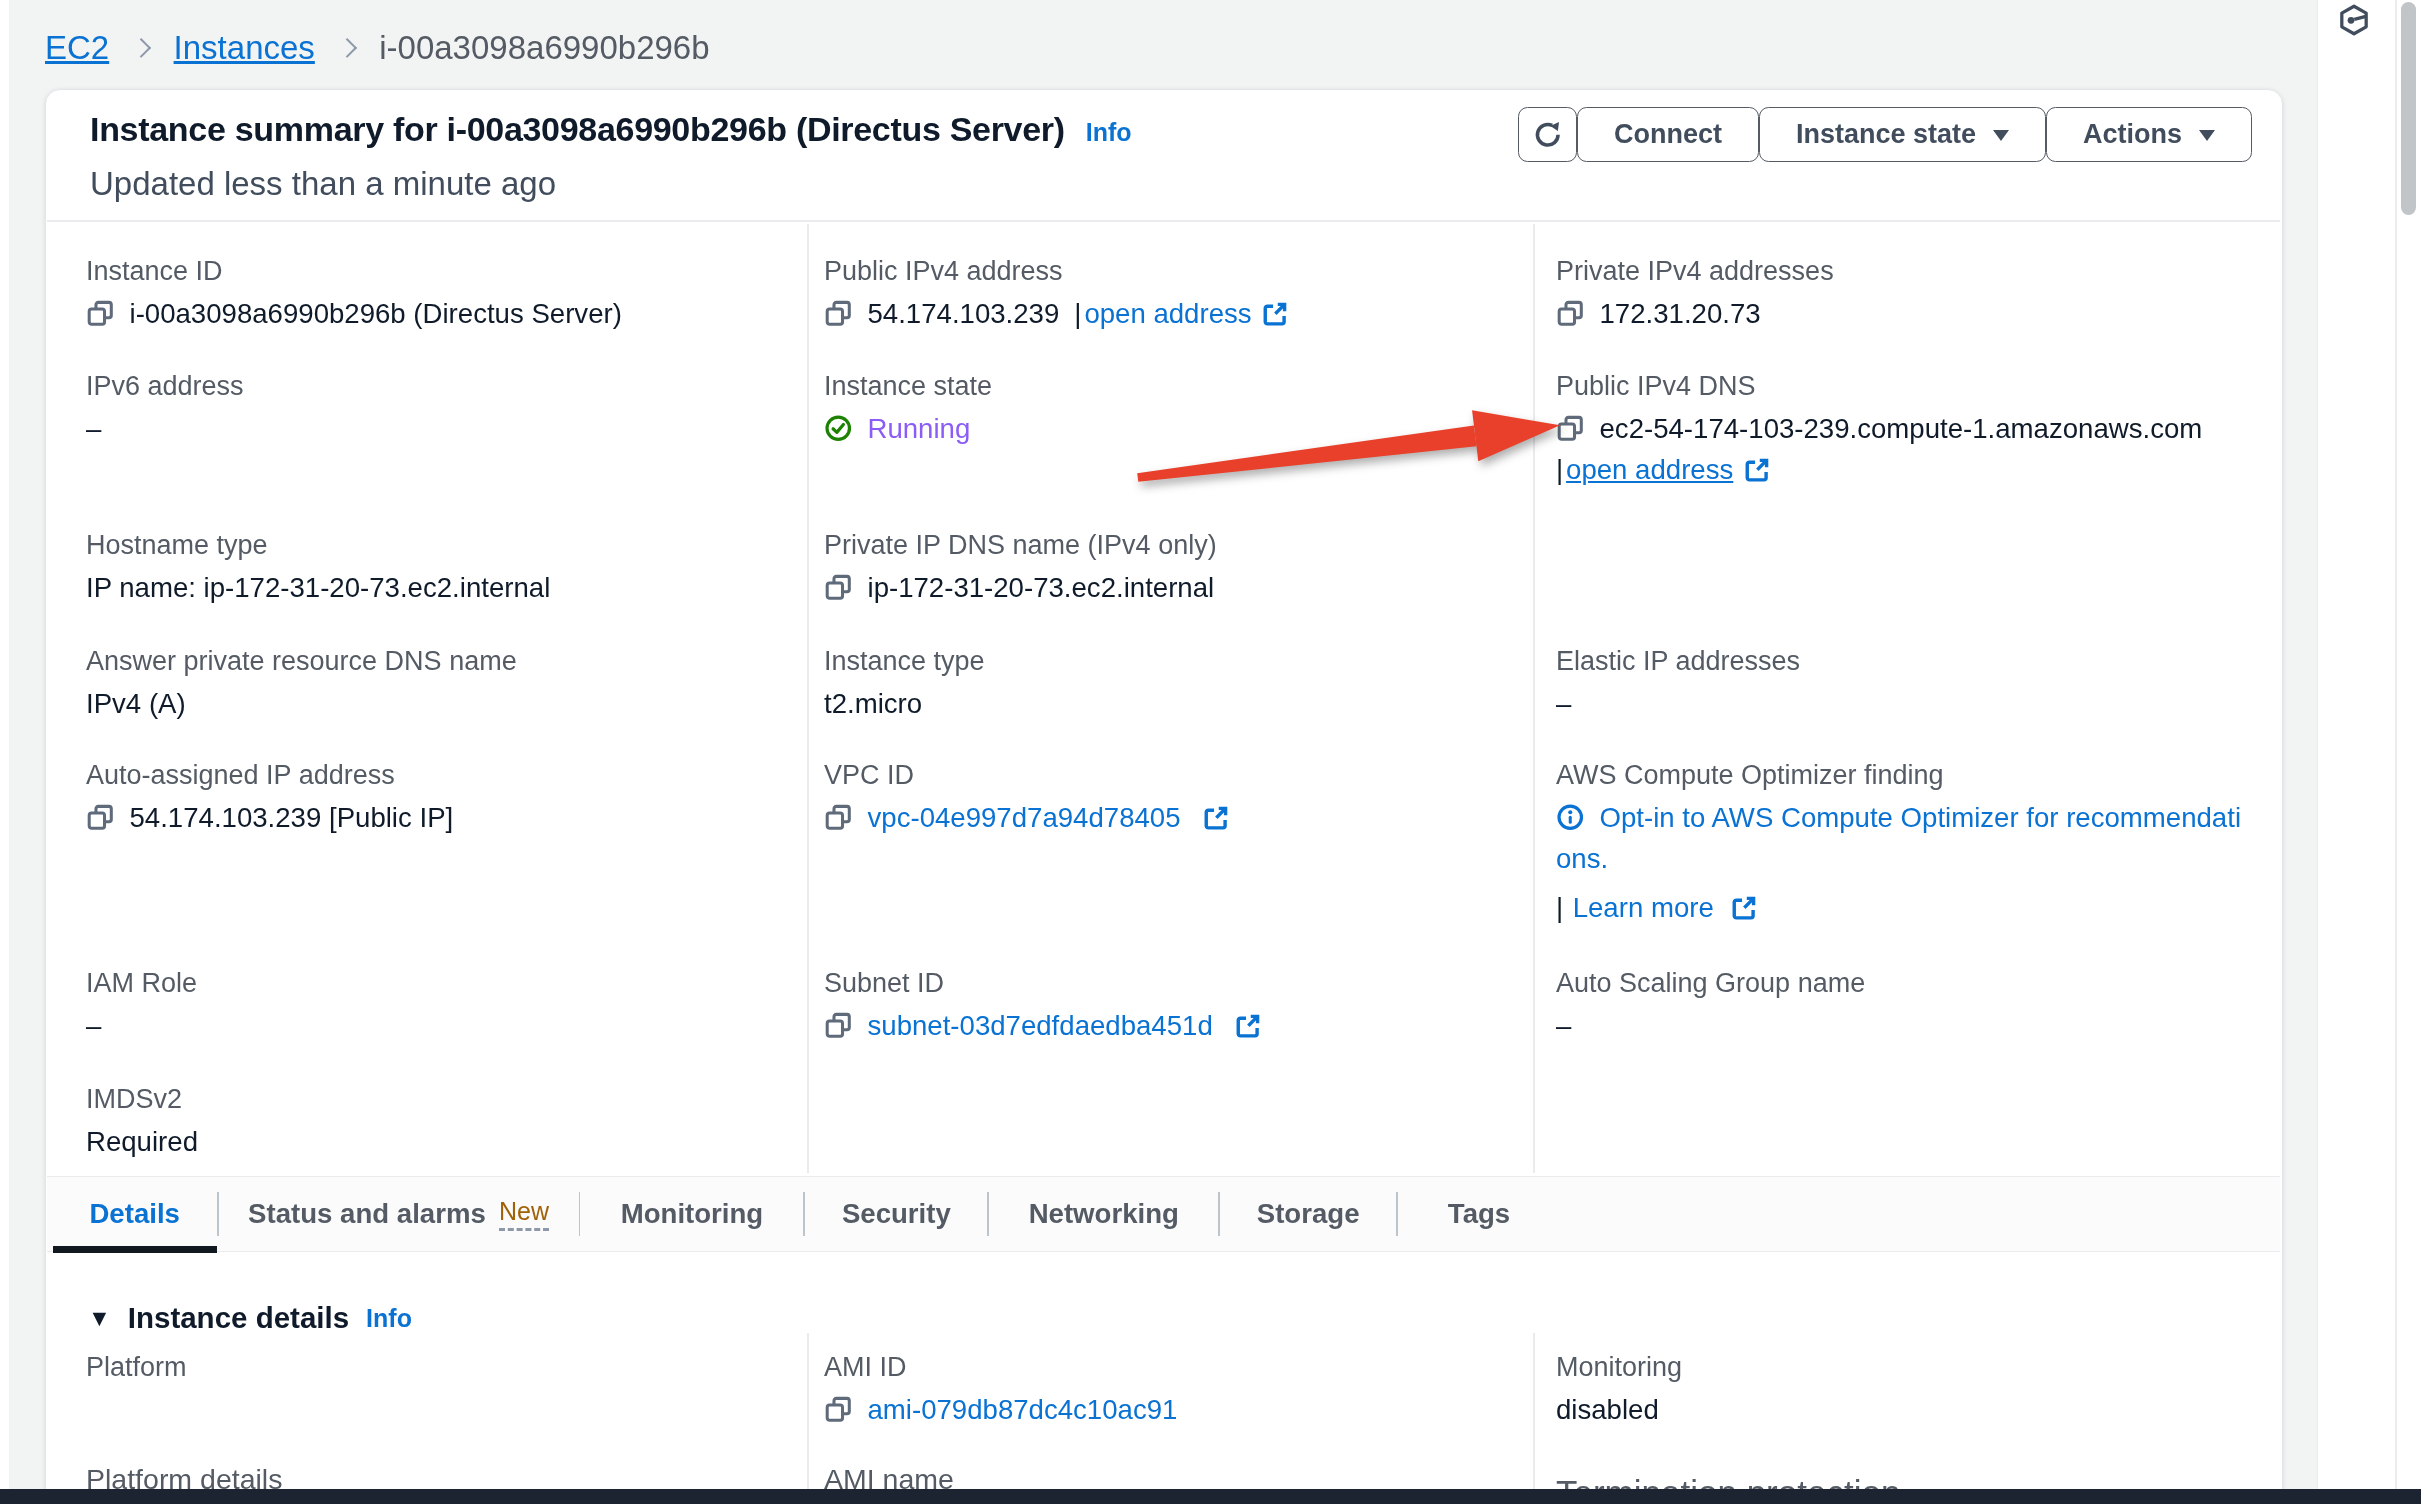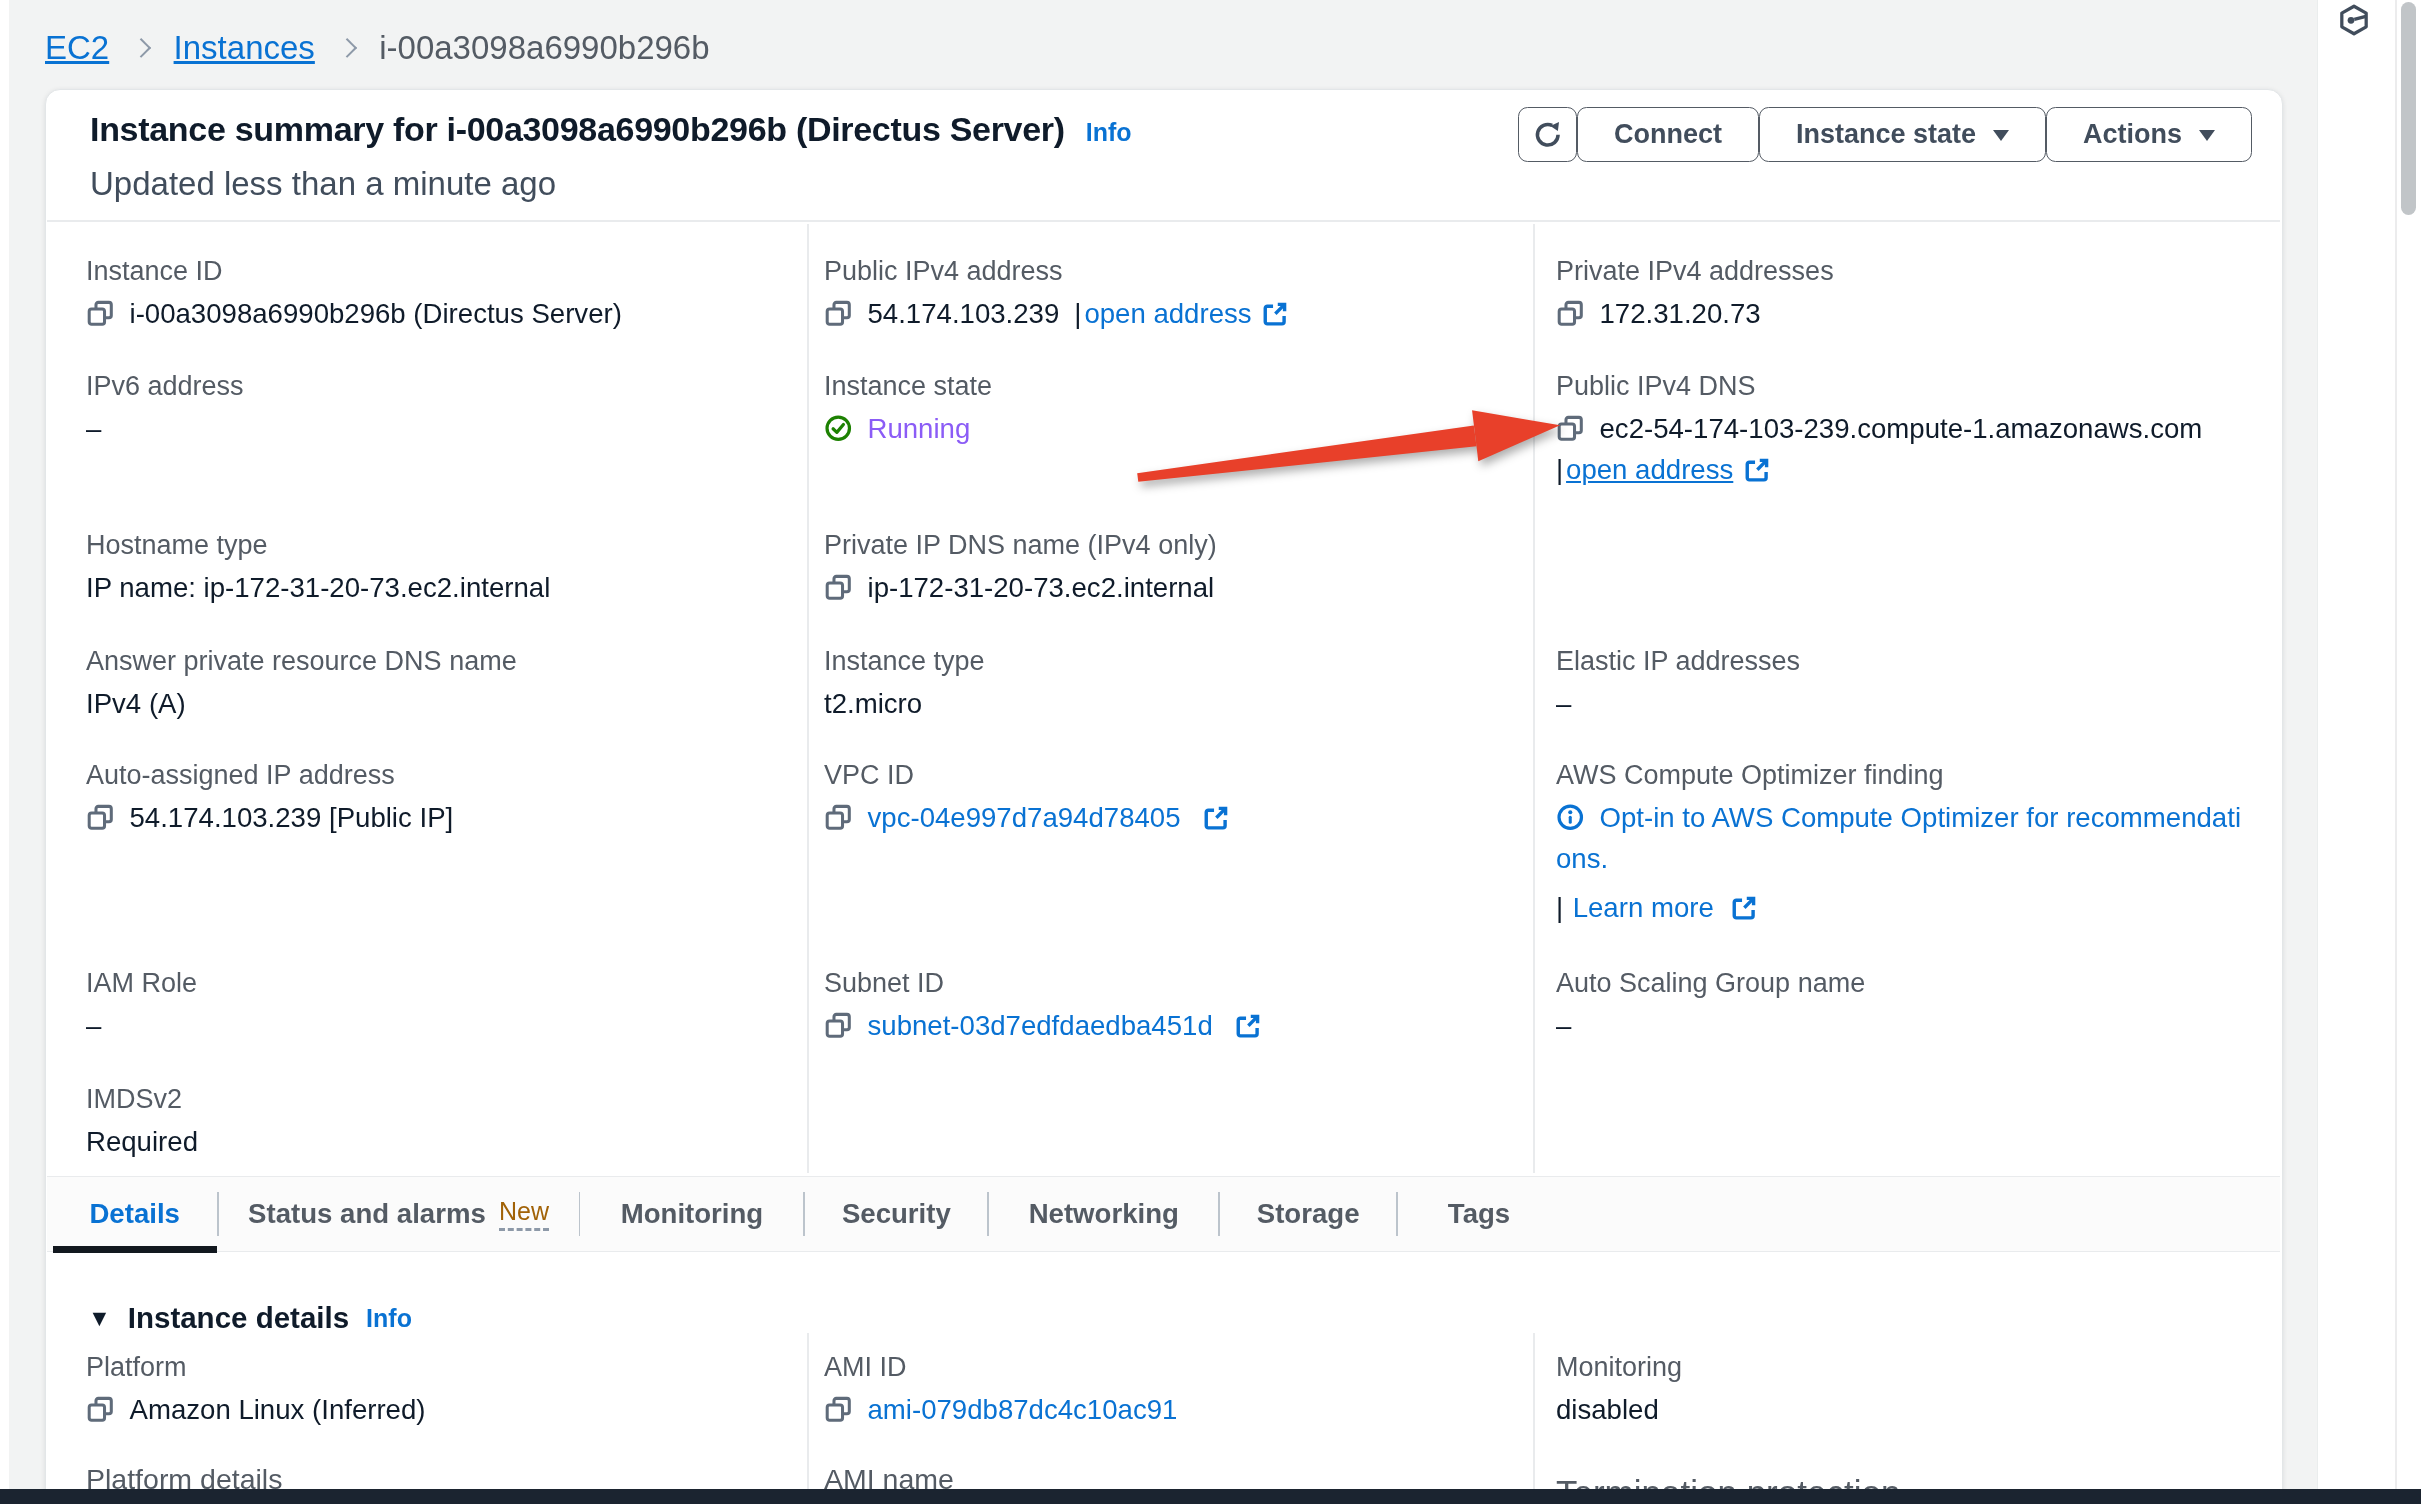--- a/index.html
+++ b/index.html
@@ -361,26 +361,20 @@
     <span class="tri">▼</span>
     <span class="section-title">Instance details</span>
     <span class="info-link">Info</span>
   </div>
 
   <div class="vdiv" style="left:807px;top:1333px;height:156px;"></div>
   <div class="vdiv" style="left:1533px;top:1333px;height:156px;"></div>
 
   <div class="field" style="left:86px;top:1351px;width:704px;">
     <div class="flabel">Platform</div>
-    <div class="fvalue">
-      <svg class="ic" viewBox="0 0 16 16">
-          <use href="#i-copy"></use>
-        </svg>
-      <span>Amazon Linux (Inferred)</span>
-    </div>
   </div>
   <div class="field" style="left:824px;top:1351px;width:694px;">
     <div class="flabel">AMI ID</div>
     <div class="fvalue">
       <svg class="ic" viewBox="0 0 16 16">
           <use href="#i-copy"></use>
         </svg>
       <span class="blue">ami-079db87dc4c10ac91</span>
     </div>
   </div>

